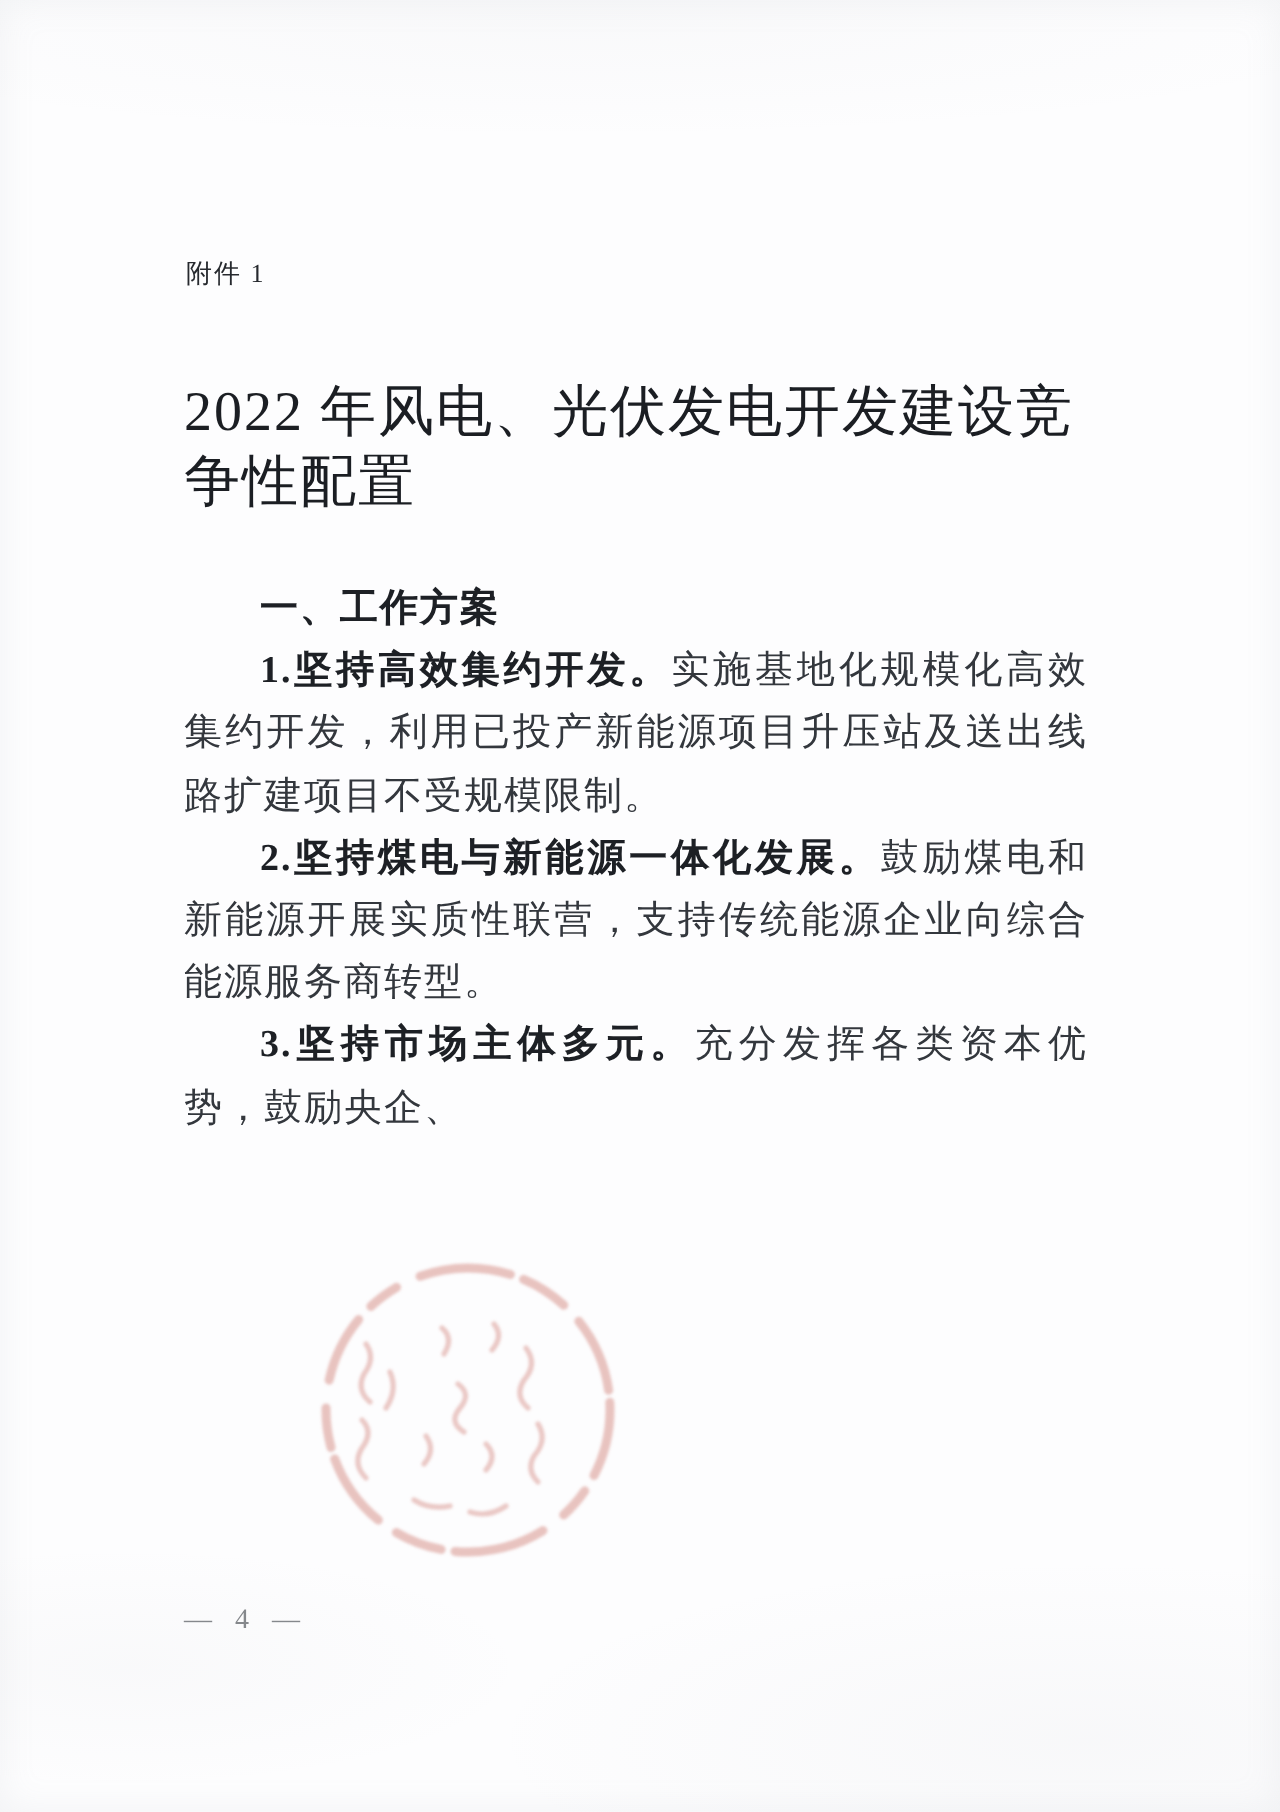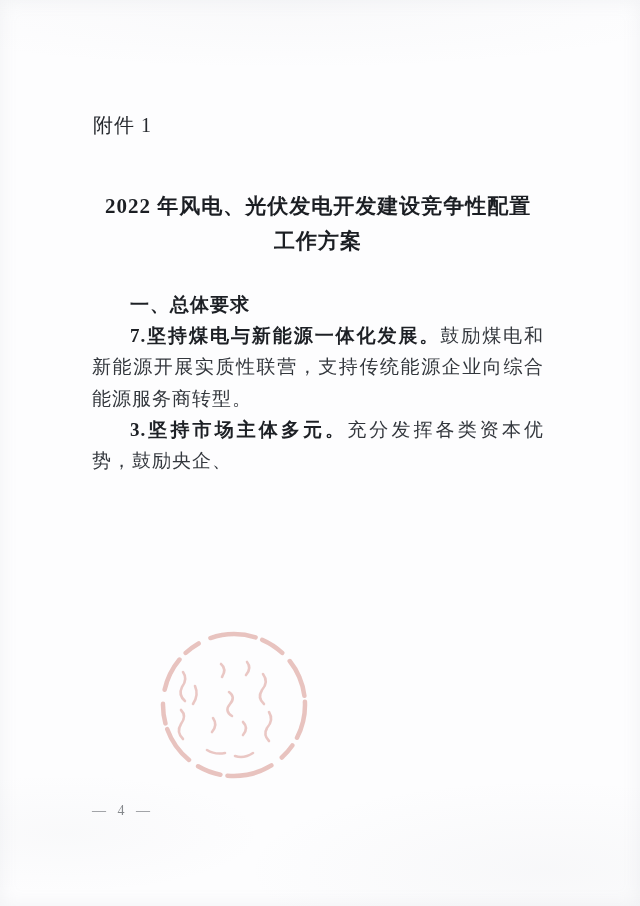--- a/index.html
+++ b/index.html
@@ -13,33 +13,32 @@
       radial-gradient(ellipse 300px 90px at 85% 96%, rgba(150,155,165,0.05), transparent),
       radial-gradient(ellipse 200px 60px at 10% 92%, rgba(150,155,165,0.04), transparent);
     overflow: hidden;
     font-family: "Liberation Serif", "DejaVu Serif", serif;
     color: #2e3237;
     box-shadow: inset 0 0 18px rgba(160,165,175,0.12);
   }
   .attachment {
     position: absolute;
     left: 93px;
-    top: 112px;
-    font-size: 20px;
+    top: 128px;
+    font-size: 13px;
     letter-spacing: 1px;
     color: #26292e;
   }
   .title {
     position: absolute;
     left: 92px;
     top: 189px;
     width: 452px;
-    text-align: center;
-    font-weight: bold;
-    font-size: 21px;
+    font-weight: normal;
+    font-size: 28px;
     line-height: 35px;
     letter-spacing: 1px;
     color: #1b1e23;
   }
   .body-block {
     position: absolute;
     left: 92px;
     top: 289px;
     width: 452px;
     font-size: 19px;
@@ -74,31 +73,31 @@
 </style>
 </head>
 <body>
 
 <div class="page">
 
   <div class="attachment">附件 1</div>
 
   <div class="title">
     <div>2022 年风电、光伏发电开发建设竞争性配置</div>
-    <div>工作方案</div>
   </div>
 
   <div class="body-block">
 
-    <p class="heading">一、总体要求</p>
+    <p class="heading">一、工作方案</p>
 
 
 
+    <p><b class="lead">1.坚持高效集约开发。</b><span>实施基地化规模化高效集约开发，利用已投产新能源项目升压站及送出线路扩建项目不受规模限制。</span></p>
 
-    <p><b class="lead">7.坚持煤电与新能源一体化发展。</b><span>鼓励煤电和新能源开展实质性联营，支持传统能源企业向综合能源服务商转型。</span></p>
+    <p><b class="lead">2.坚持煤电与新能源一体化发展。</b><span>鼓励煤电和新能源开展实质性联营，支持传统能源企业向综合能源服务商转型。</span></p>
 
     <p><b class="lead">3.坚持市场主体多元。</b><span>充分发挥各类资本优势，鼓励央企、</span></p>
   </div>
 
   <svg class="seal" viewBox="0 0 166 158" aria-hidden="true">
     <g fill="none" stroke="#c05043" stroke-linecap="round">
       <circle cx="83" cy="79" r="71" stroke-width="4.5" opacity="0.42" stroke-dasharray="34 9 16 13 46 7 24 11 38 6 20 14"></circle>
       <g stroke-width="2.6" opacity="0.38">
         <path d="M32 46 q5 7 -1 15 q-4 8 3 14"></path>
         <path d="M30 84 q6 6 0 14 q-5 8 2 15"></path>

